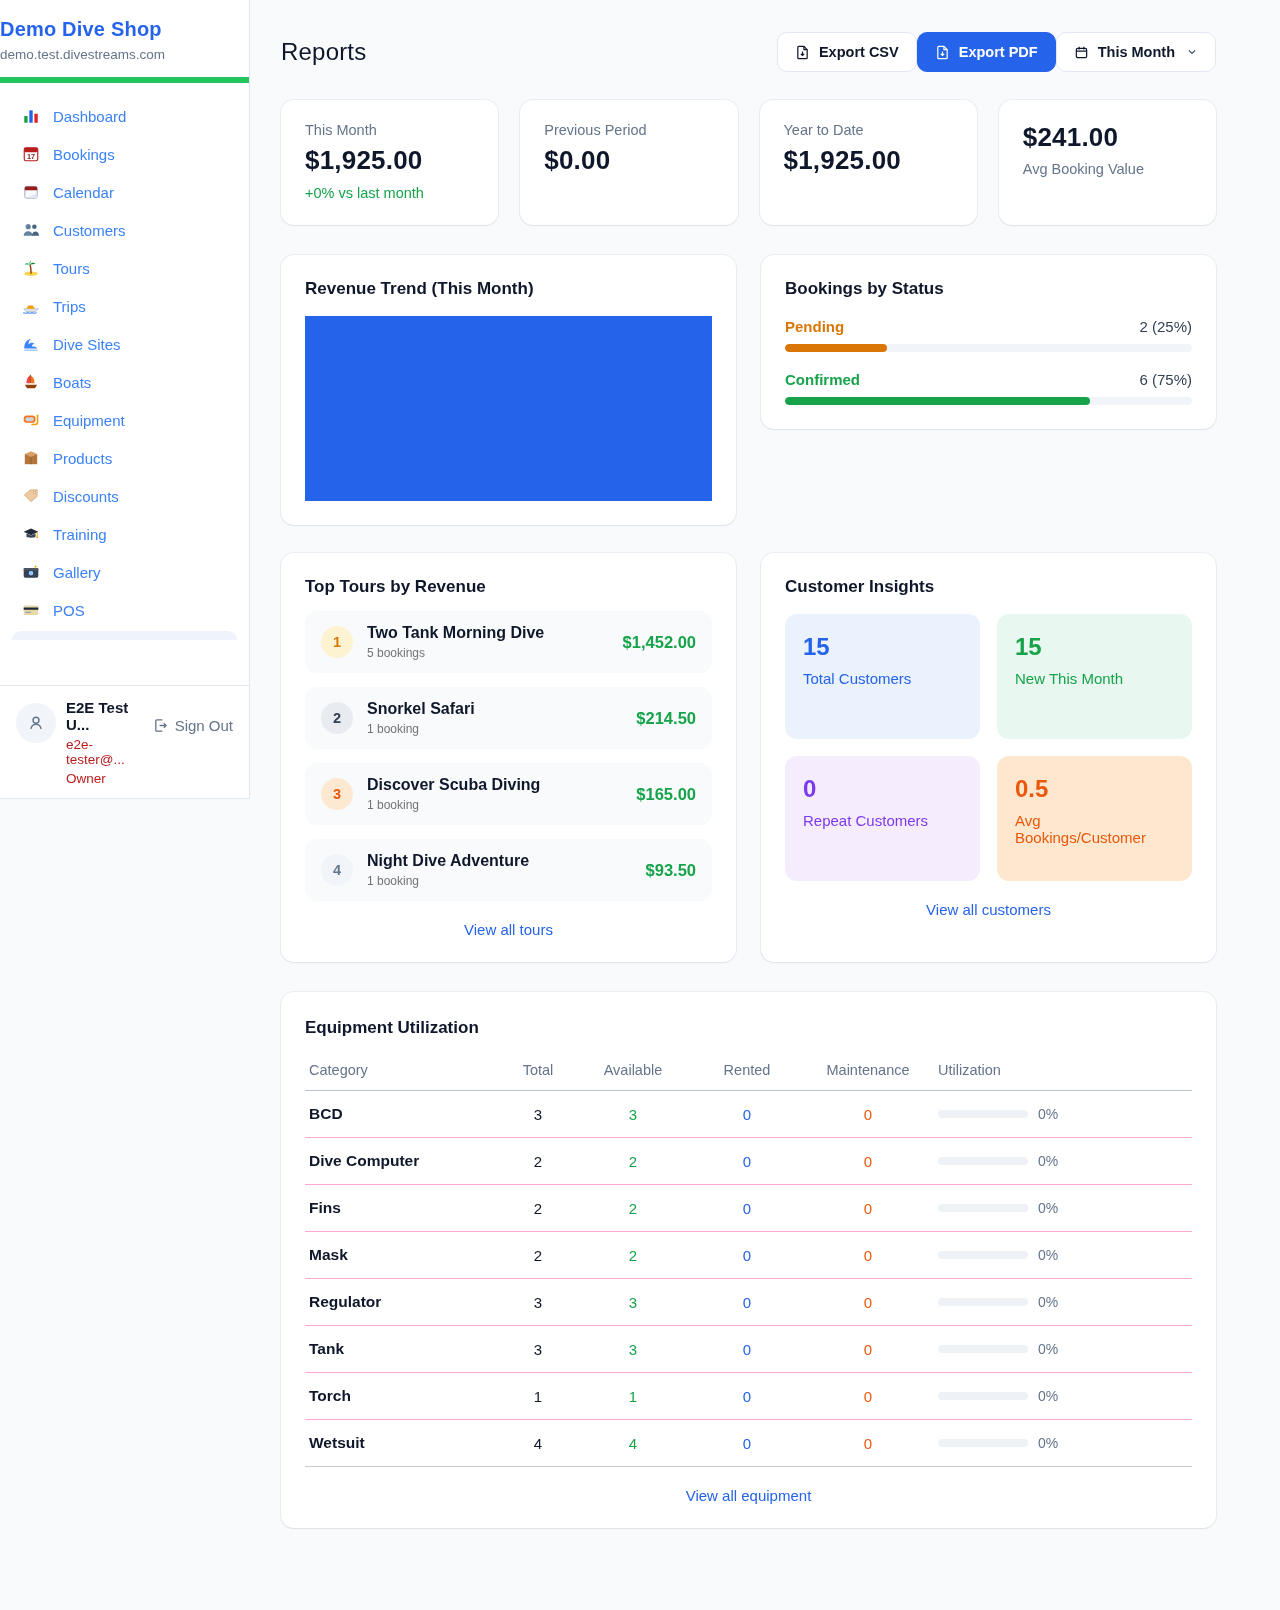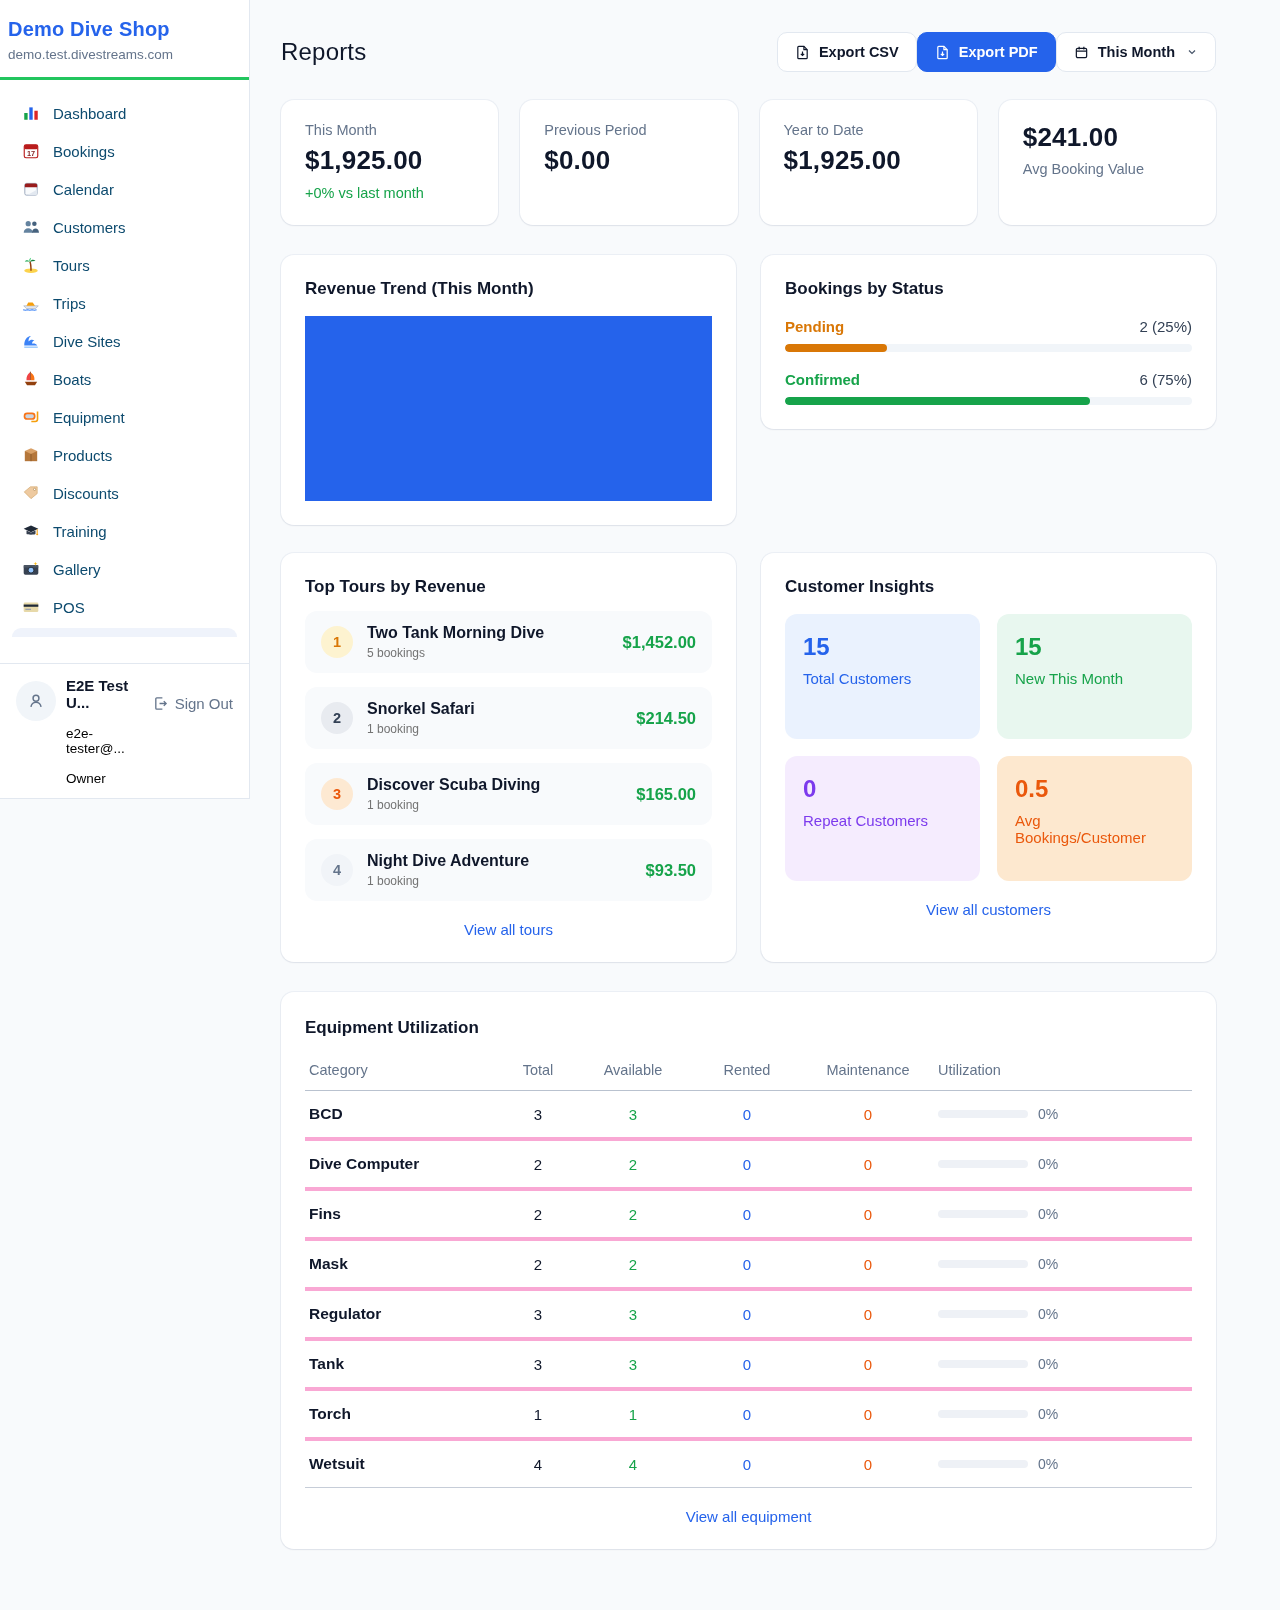--- a/index.html
+++ b/index.html
@@ -7,43 +7,43 @@
   body {
     height:1610px; background:#f8fafc; position:relative;
     font-family:"Liberation Sans","DejaVu Sans",sans-serif; color:#0f172a;
   }
   
   .sidebar {
     position:absolute; left:0; top:0; width:250px; height:799px; background:#fff;
     border-right:1px solid #e2e8f0; border-bottom:1px solid #e2e8f0;
     display:flex; flex-direction:column; z-index:2;
   }
-  .sidebar-header { padding:18px 8px 15px; border-bottom:3px solid #22c55e; }
+  .sidebar-header { padding:18px 0 15px; border-bottom:6px solid #22c55e; }
   .shop-name { color:#2563eb; font-size:20px; font-weight:bold; letter-spacing:.2px; }
   .shop-domain { color:#64748b; font-size:13.5px; margin-top:6px; }
   .nav { padding:14px 12px 0; flex:1; overflow:hidden; }
   .nav-item {
     display:flex; align-items:center; gap:13px; padding:10px 10px;
-    color:#0c4a6e; font-size:15px; border-radius:10px; cursor:pointer;
+    color:#3b82f6; font-size:15px; border-radius:10px; cursor:pointer;
   }
   .nav-icon { width:18px; height:18px; display:inline-flex; }
   .nav-icon svg { width:18px; height:18px; }
   .nav-item-partial { height:9px; background:#eff3fb; border-radius:10px 10px 0 0; margin:2px 0 0; }
   .user-section {
     border-top:1px solid #e2e8f0; padding:13px 16px 12px;
     display:flex; gap:10px; align-items:flex-start;justify-content:center;
   }
   .avatar {
     width:40px; height:40px; border-radius:50%; background:#f1f5f9; flex:0 0 auto;
     display:flex; align-items:center; justify-content:center; margin-top:4px;
   }
   .avatar svg { width:22px; height:22px; }
   .user-meta { min-width:0; }
   .user-name { font-weight:bold; font-size:15px; color:#0f172a; }
-  .user-email,.user-role { font-size:13.5px; color:#000000; margin-top:15px; }
+  .user-email,.user-role { font-size:13.5px; color:#b91c1c; margin-top:4px; }
   .sign-out {
     margin-left:auto; display:flex; align-items:center; gap:7px; color:#64748b;
     font-size:15px; margin-top:18px; cursor:pointer; white-space:nowrap;
   }
   .sign-out svg { width:15px; height:15px; }
   
   .main { margin-left:250px; padding:32px 64px 40px 31px; }
   .topbar { display:flex; align-items:center; justify-content:space-between; margin-bottom:28px; }
   .page-title { font-size:24px; font-weight:normal; color:#0f172a; letter-spacing:.2px; }
   .topbar-actions { display:flex; }
@@ -102,21 +102,21 @@
   .tile-label { font-size:15px; margin-top:9px; }
   .tile-blue { background:#eaf2fe; color:#2563eb; }
   .tile-green { background:#e8f7ef; color:#16a34a; }
   .tile-purple { background:#f5ecfe; color:#7c3aed; }
   .tile-orange { background:#fde8cf; color:#ea580c; }
   
   .equip-card { padding:26px 24px 24px; }
   table { width:100%; border-collapse:collapse; margin-top:14px; }
   th { text-align:center; font-size:14.5px; font-weight:normal; color:#64748b; padding:10px 4px 12px; border-bottom:1px solid #b9c2cf; }
   th.col-cat, th.col-util { text-align:left; }
-  td { padding:14px 4px; font-size:15px; text-align:center; border-bottom:4px solid #f9a8d4; }
+  td { padding:14px 4px; font-size:15px; text-align:center; border-bottom:1px solid #f9a8d4; }
   tr:last-child td { border-bottom:1px solid #c6cdd8; }
   td.col-cat { text-align:left; font-weight:bold; color:#0f172a; font-size:15.5px; }
   td.col-total { color:#0f172a; }
   td.col-avail { color:#16a34a; }
   td.col-rented { color:#2563eb; }
   td.col-maint { color:#ea580c; }
   td.col-util { text-align:left; }
   .util-wrap { display:flex; align-items:center; gap:10px; }
   .util-bar { width:90px; height:8px; background:#eef1f6; border-radius:99px; }
   .util-pct { font-size:14px; color:#64748b; }

